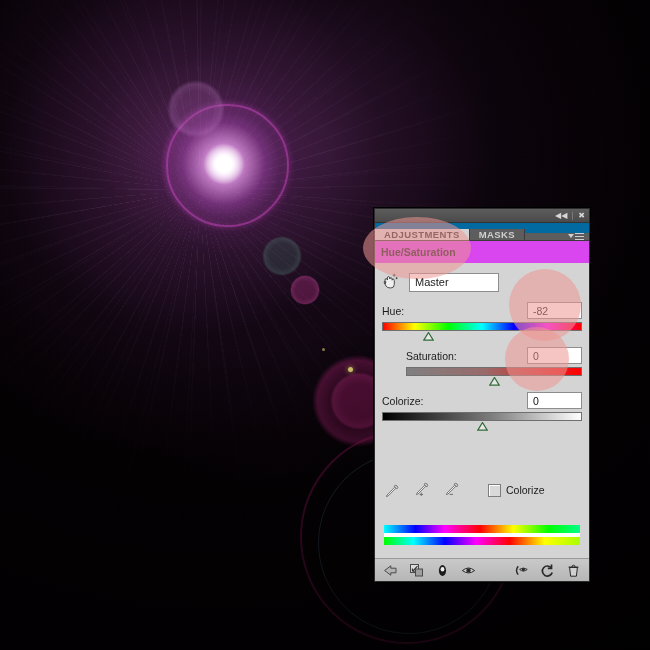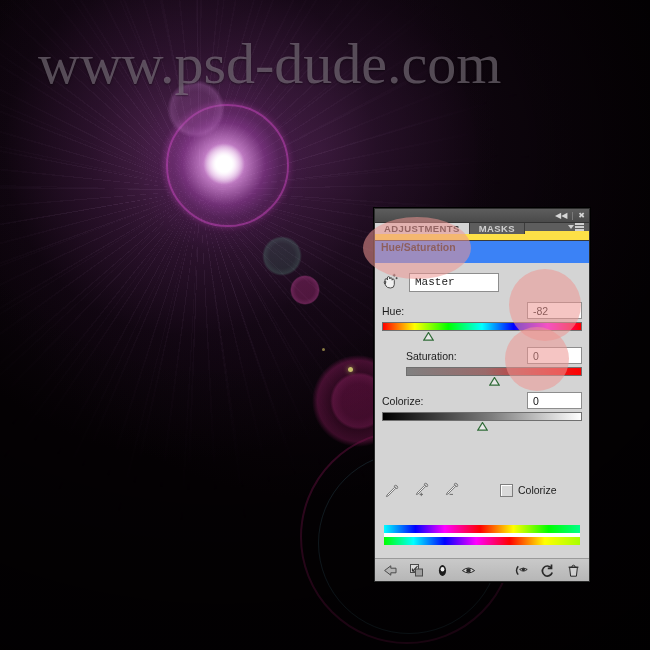--- a/index.html
+++ b/index.html
@@ -96,49 +96,49 @@
   }
   .panel-topbar{
     height:13px;background:linear-gradient(#5d5d5d,#4a4a4a);
     border-bottom:1px solid #333;display:flex;align-items:center;justify-content:flex-end;
     padding-right:4px;gap:5px;
   }
   .tb-ico{font-size:8px;color:#d6d6d6;line-height:1;cursor:pointer;}
   .tb-sep{width:1px;height:8px;background:#7a7a7a;}
 
   .tabs-row{
-    height:17px;background:#fde047;display:flex;align-items:flex-start;position:relative;
+    height:17px;background:#0369a1;display:flex;align-items:flex-end;position:relative;
     border-bottom:1px solid #3a3a3a;
   }
   .tab{
     display:flex;align-items:center;padding:0 9px;font-size:9.5px;font-weight:bold;
     letter-spacing:0.4px;color:#cfcfcf;background:#5d5d5d;border-right:1px solid #3c3c3c;
   }
   .tab.active{background:#d4d4d4;color:#2b2b2b;}
   .tabs-spacer{flex:1;background:#5d5d5d;display:flex;align-items:center;justify-content:flex-end;padding-right:5px;}
   .menu-ico{display:flex;align-items:center;gap:1px;}
   .menu-ico .tri{width:0;height:0;border-left:3px solid transparent;border-right:3px solid transparent;border-top:4px solid #cfcfcf;}
   .menu-ico .bars{display:flex;flex-direction:column;gap:1.5px;}
   .menu-ico .bars i{display:block;width:9px;height:1.5px;background:#cfcfcf;}
 
   .preset-row{
-    height:22px;display:flex;padding:0 6px;gap:8px;background:#3b82f6;
+    height:22px;display:flex;align-items:center;padding:0 6px;gap:8px;background:#d946ef;
   }
   .preset-title{font-size:10.5px;font-weight:bold;color:#1b1b1b;white-space:nowrap;}
   .combo{
     flex:1;height:16px;background:#fff;border:1px solid #8d8d8d;
     display:flex;align-items:center;padding:0 4px;position:relative;font-size:10.5px;
   }
   .combo .cb-arrow{
     position:absolute;right:5px;top:50%;margin-top:-2px;width:0;height:0;
     border-left:4px solid transparent;border-right:4px solid transparent;border-top:5px solid #222;
   }
 
   .master-row{
-    height:30px;display:flex;align-items:center;padding:0 6px;gap:10px;margin-top:4px;font-family:Liberation Mono, monospace;
+    height:30px;display:flex;align-items:center;padding:0 6px;gap:10px;margin-top:4px;
   }
   .hand-ico{width:18px;height:18px;display:block;}
   .combo-master{
     width:78px;height:17px;background:#fff;border:1px solid #8d8d8d;
     display:flex;align-items:center;padding:0 5px;position:relative;font-size:11px;
   }
 
   .slider-block{padding:0 7px;margin-top:5px;}
   .slider-head{display:flex;align-items:center;justify-content:space-between;height:17px;}
   .slider-label{font-size:10.5px;color:#1b1b1b;}
@@ -153,21 +153,21 @@
   .thumb{
     position:absolute;top:9px;width:11px;height:9px;margin-left:-5.5px;
   }
   .thumb svg{display:block;}
 
   .tools-row{
     position:absolute;left:0;right:0;top:268px;height:26px;display:flex;align-items:center;
     padding:0 9px;gap:14px;
   }
   .eyed{width:16px;height:16px;display:block;}
-  .colorize-wrap{display:flex;align-items:center;gap:5px;margin-left:26px;}
+  .colorize-wrap{display:flex;align-items:center;gap:5px;margin-left:14px;}
   .cbox{width:11px;height:11px;background:#d9d9d9;border:1px solid #7e7e7e;box-shadow:inset 1px 1px 0 #fff;}
   .colorize-lbl{font-size:10.5px;}
 
   .spectrum{
     position:absolute;left:9px;right:9px;top:316px;height:20px;
   }
   .spec-bar{height:8px;}
   .spec-top{background:linear-gradient(to right,#00ffff 0%,#0000ff 16%,#ff00ff 31%,#ff0000 49%,#ffff00 66%,#00ff00 84%,#00ff88 100%);}
   .spec-gap{height:4px;background:#ffffff;}
   .spec-bot{background:linear-gradient(to right,#00ff00 0%,#00ffff 15%,#0000ff 31%,#ff00ff 47%,#ff0000 64%,#ffff00 82%,#a8ff00 100%);}
@@ -203,21 +203,20 @@
   <div class="orb orb-a"></div>
   <div class="orb orb-b"></div>
   <div class="orb orb-c"></div>
   <div class="orb orb-d"></div>
   <div class="orb orb-e"></div>
   <div class="arc-big"></div>
   <div class="arc-big2"></div>
   <div class="dot-y"></div>
   <div class="dot-y2"></div>
   <div class="vignette"></div>
-  <div class="watermark">www.psd-dude.com</div>
 
   <div id="panel">
 
     <div class="panel-topbar">
       <span class="tb-ico">◀◀</span>
       <span class="tb-sep"></span>
       <span class="tb-ico">✖</span>
     </div>
 
     <div class="tabs-row">

